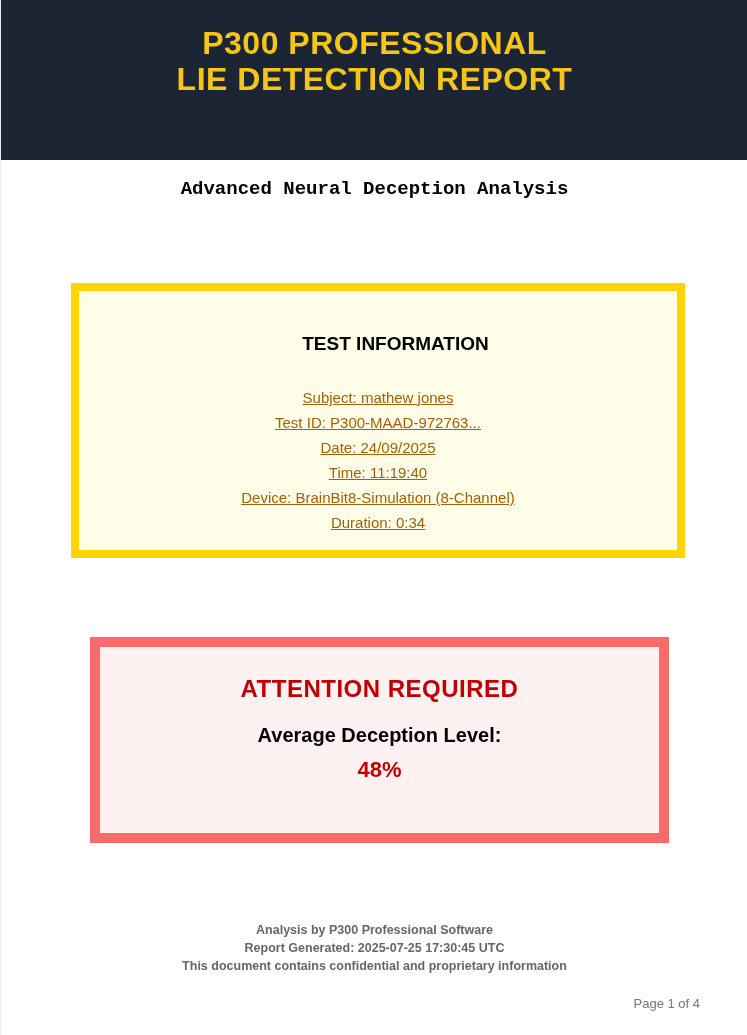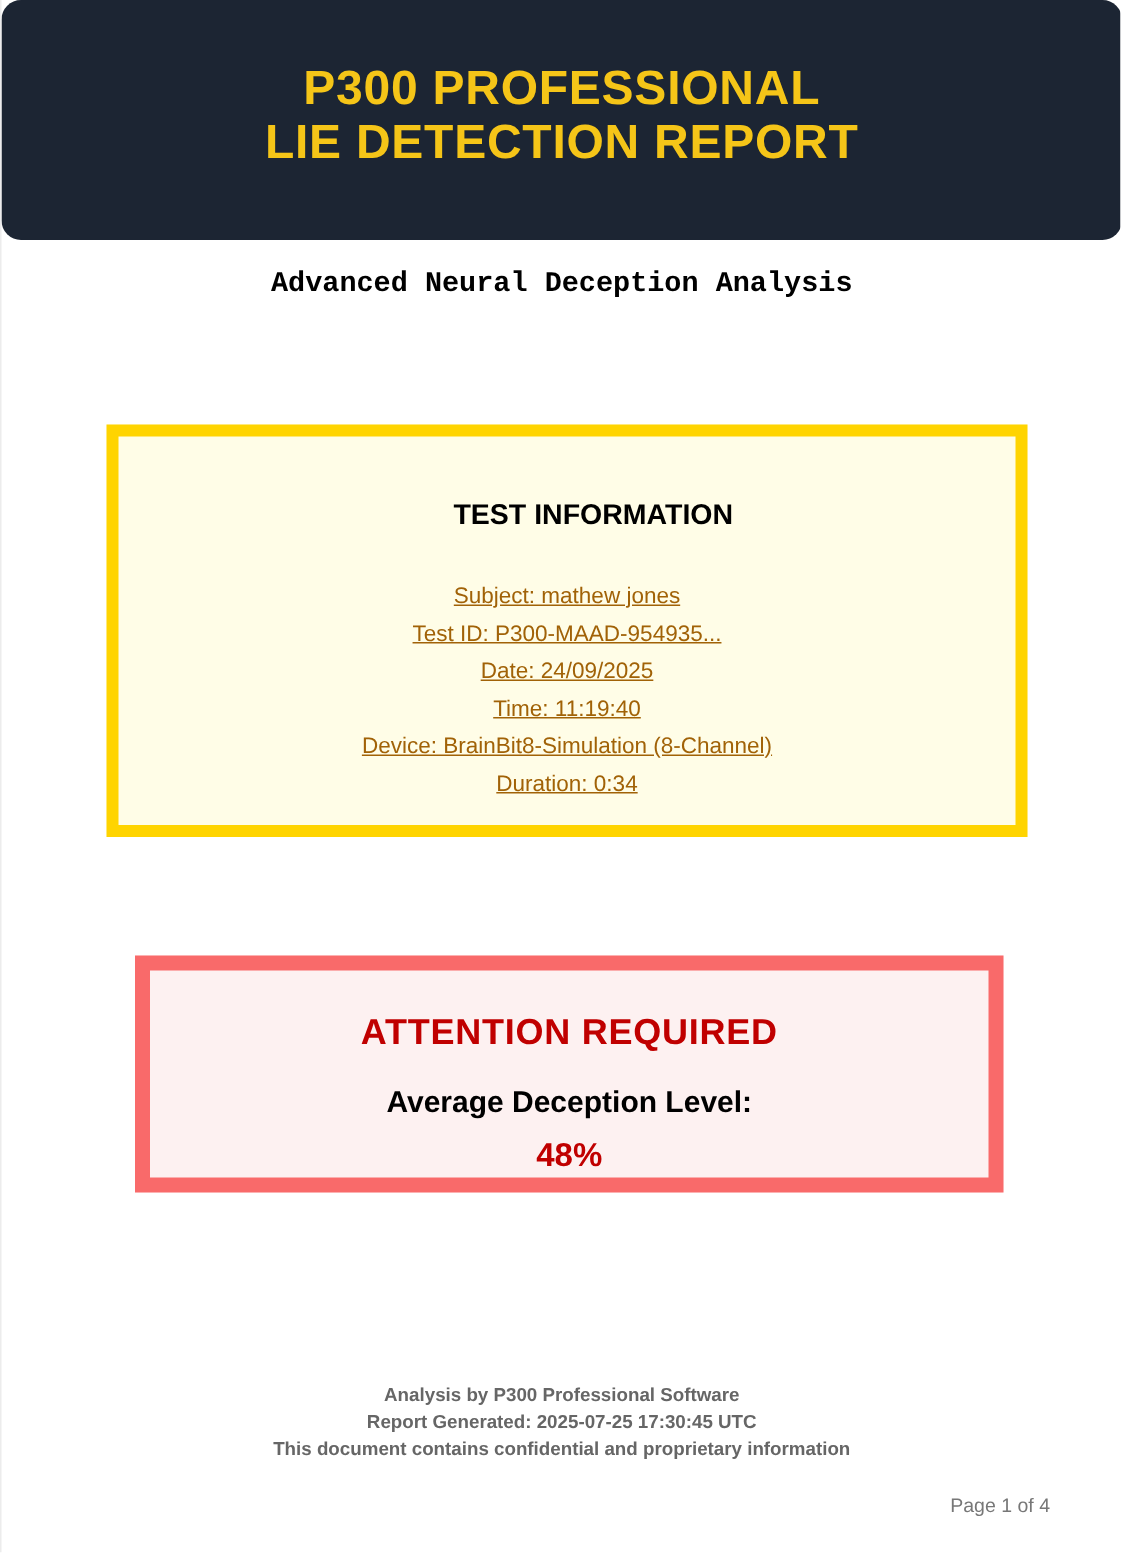--- a/index.html
+++ b/index.html
@@ -20,22 +20,21 @@
 
   
   .report-header {
     position: absolute;
     top: 0; left: 0;
     width: 747px;
     height: 160px;
     background: #1c2533;
     text-align: center;
     box-sizing: border-box;
-    padding-top: 40px;
-    border-radius: 13px;
+    padding-top: 25px;
   }
   .report-title {
     color: #f5c518;
     font-size: 32px;
     font-weight: bold;
     line-height: 36px;
     letter-spacing: 0.5px;
   }
 
   
@@ -80,21 +79,21 @@
   .info-row {
     line-height: 25px;
   }
 
   
   .attention-panel {
     position: absolute;
     left: 89px;
     top: 637px;
     width: 579px;
-    height: 158px;
+    height: 206px;
     box-sizing: border-box;
     border: 10px solid #f96a6a;
     background: #fdf1f1;
     text-align: center;
   }
   .attention-title {
     margin-top: 28px;
     font-size: 24px;
     font-weight: bold;
     color: #c00000;
@@ -150,21 +149,21 @@
       <div>LIE DETECTION REPORT</div>
     </div>
   </div>
 
   <div class="subtitle">Advanced Neural Deception Analysis</div>
 
   <div class="info-panel">
     <div class="info-title">TEST INFORMATION</div>
     <div class="info-rows">
       <div class="info-row">Subject: mathew jones</div>
-      <div class="info-row">Test ID: P300-MAAD-954935...</div>
+      <div class="info-row">Test ID: P300-MAAD-972763...</div>
       <div class="info-row">Date: 24/09/2025</div>
       <div class="info-row">Time: 11:19:40</div>
       <div class="info-row">Device: BrainBit8-Simulation (8-Channel)</div>
       <div class="info-row">Duration: 0:34</div>
     </div>
   </div>
 
   <div class="attention-panel">
     <div class="attention-title">ATTENTION REQUIRED</div>
     <div class="attention-label">Average Deception Level:</div>

